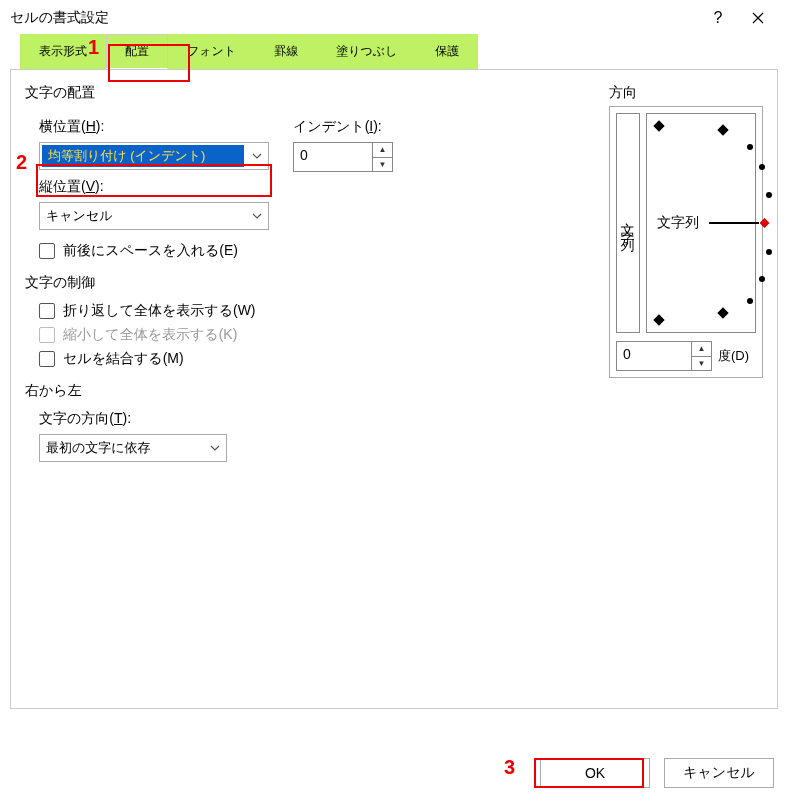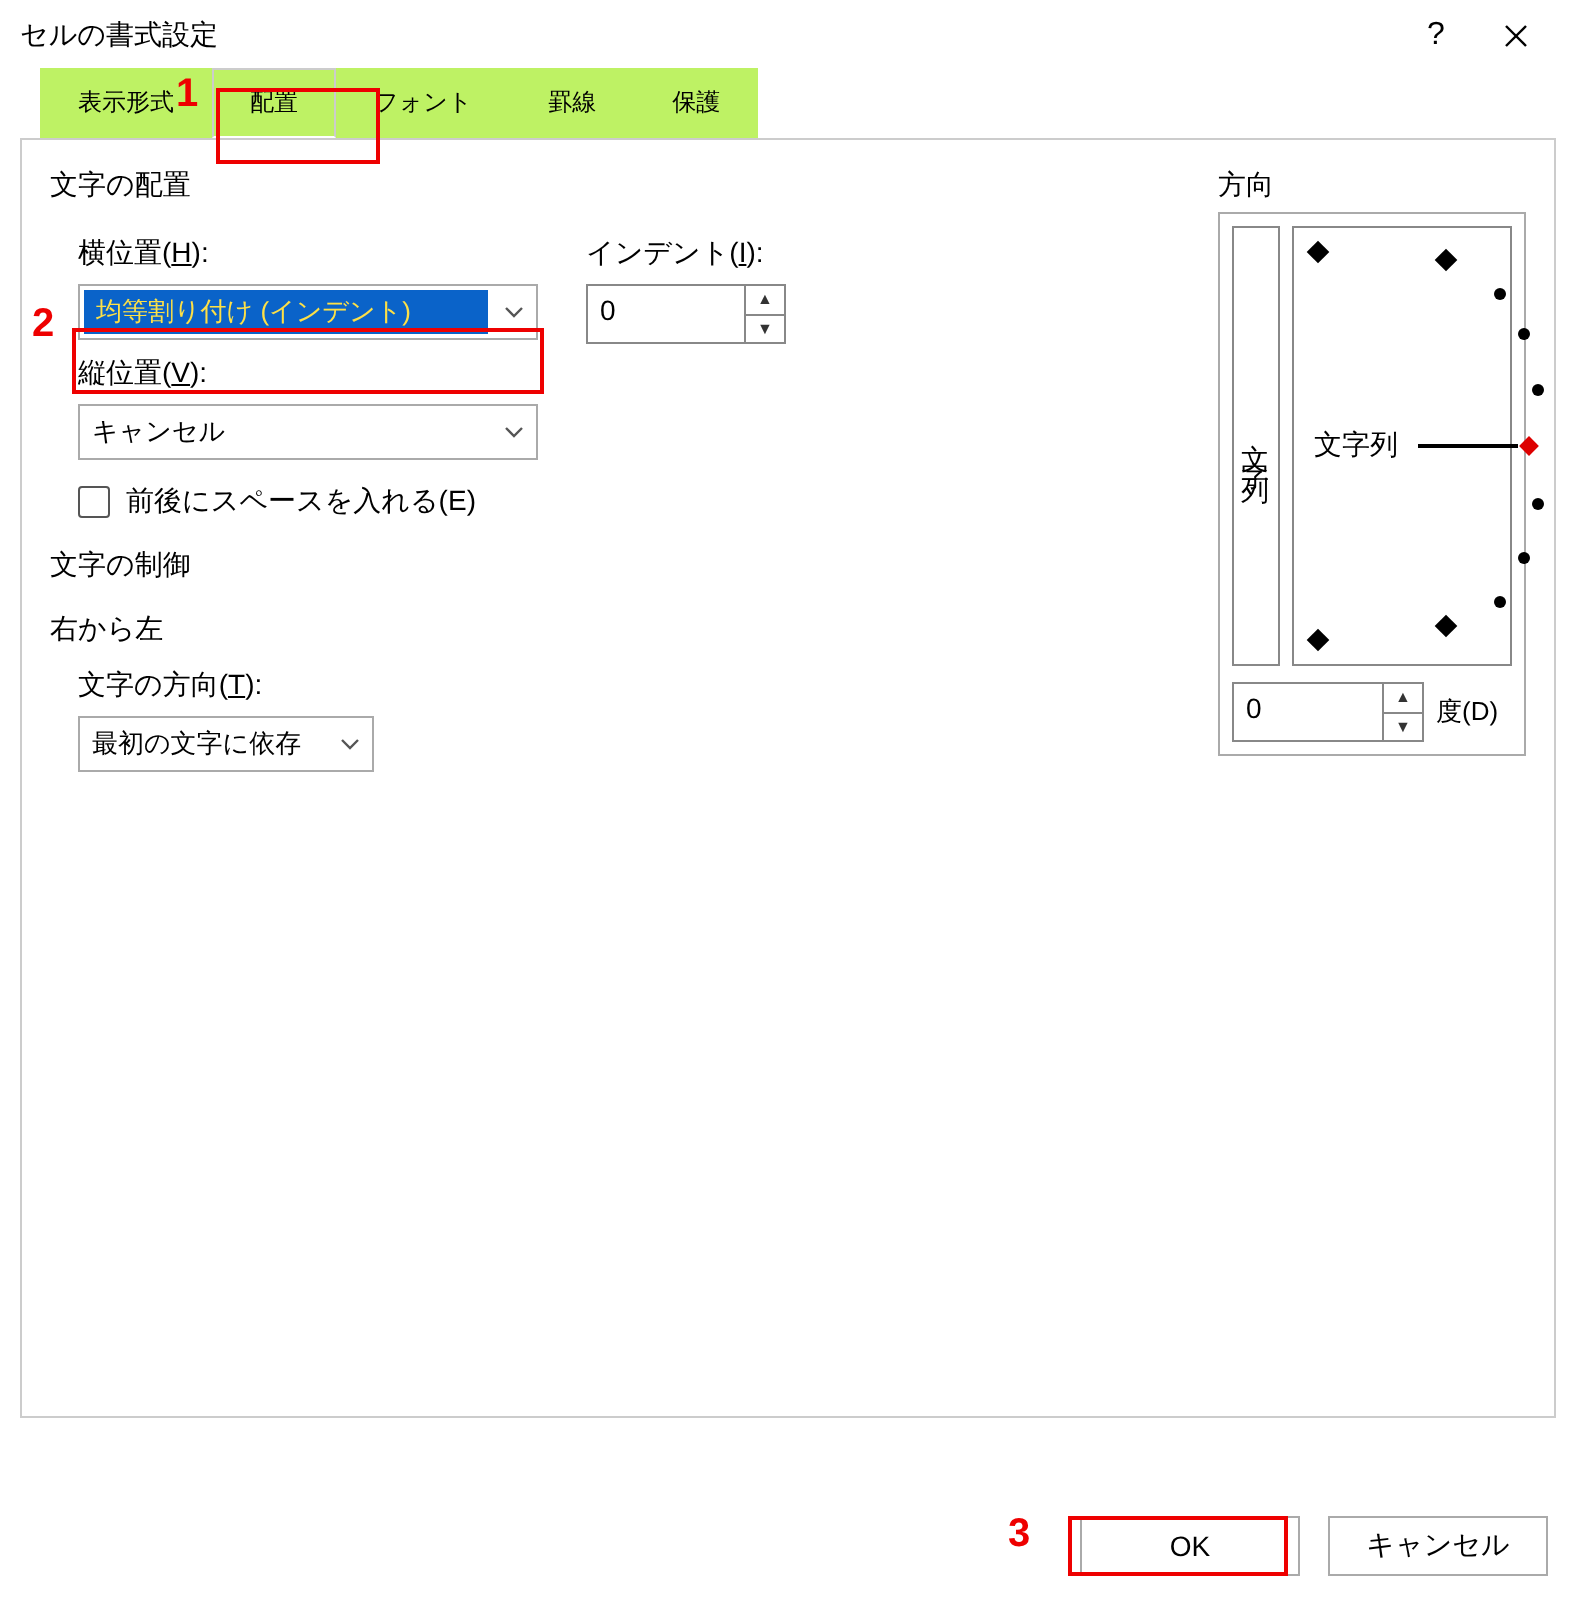--- a/index.html
+++ b/index.html
@@ -225,20 +225,21 @@
         <line x1="11" y1="1" x2="1" y2="11" stroke="#000" stroke-width="1.2"></line>
       </svg>
   </div>
 </div>
 
 <div class="tabs">
   <div class="tab">表示形式</div>
   <div class="tab active">配置</div>
   <div class="tab">フォント</div>
   <div class="tab">罫線</div>
+  <div class="tab">塗りつぶし</div>
   <div class="tab">保護</div>
 </div>
 
 <div class="panel">
 
   <div class="row">
     <div class="col-left">
 
       <div class="section">
         <div class="group-label">文字の配置</div>
@@ -287,29 +288,47 @@
             <div class="box"></div>
             <span>
               <span>前後にスペースを入れる(</span><span class="u">E</span><span>)</span>
             </span>
           </div>
         </div>
       </div>
 
       <div class="section">
         <div class="group-label">文字の制御</div>
+        <div style="padding-left:14px;">
+          <div class="checkbox">
+            <div class="box"></div>
+            <span>
+              <span>折り返して全体を表示する(</span><span class="u">W</span><span>)</span>
+            </span>
+          </div>
+          <div class="checkbox disabled">
+            <div class="box"></div>
+            <span>縮小して全体を表示する(K)</span>
+          </div>
+          <div class="checkbox">
+            <div class="box"></div>
+            <span>
+              <span>セルを結合する(</span><span class="u">M</span><span>)</span>
+            </span>
+          </div>
+        </div>
       </div>
 
       <div class="section">
         <div class="group-label">右から左</div>
         <div style="padding-left:14px;">
           <div class="field-label">
             <span>文字の方向(</span><span class="u">T</span><span>):</span>
           </div>
-          <div class="dropdown" style="width:148px;">
+          <div class="dropdown" style="width:188px;">
             <div class="dd-text">最初の文字に依存</div>
             <div class="dd-arrow">
               <svg width="10" height="6" viewBox="0 0 10 6">
                   <polyline points="1,1 5,5 9,1" fill="none" stroke="#555" stroke-width="1.2"></polyline>
                 </svg>
             </div>
           </div>
         </div>
       </div>
 

